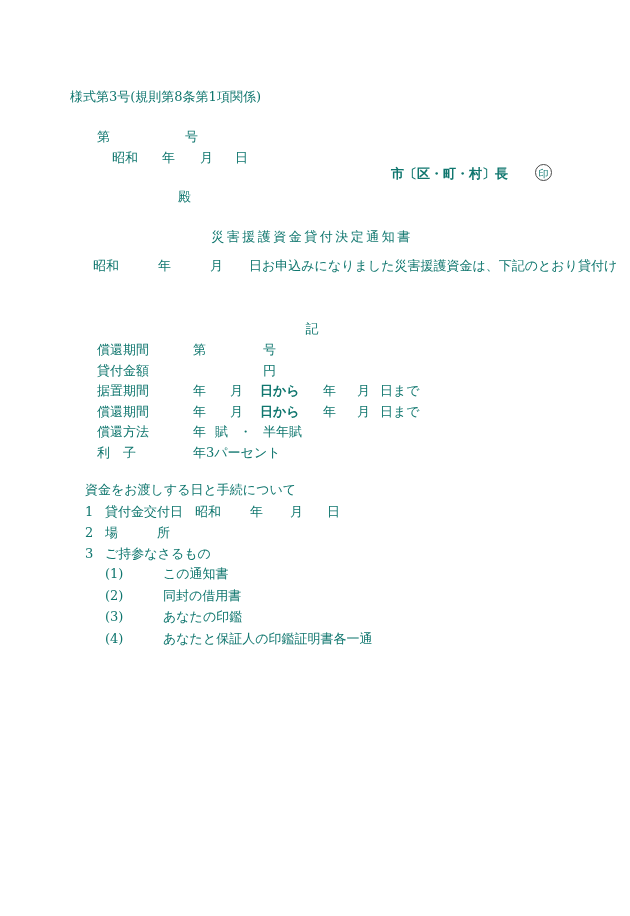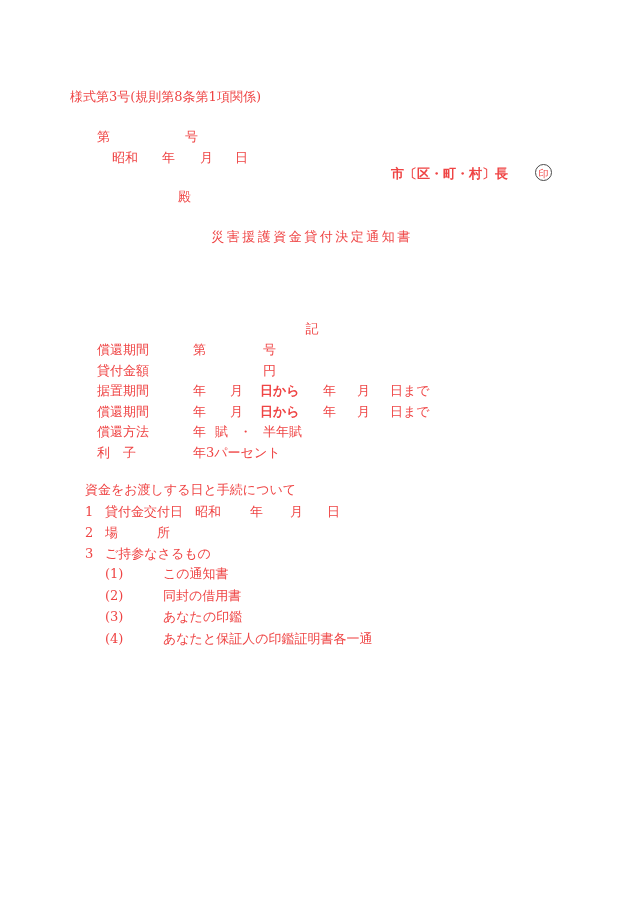--- a/index.html
+++ b/index.html
@@ -7,21 +7,21 @@
     padding: 0;
     background: #ffffff;
   }
   .page {
     position: relative;
     width: 630px;
     height: 916px;
     background: #ffffff;
     font-family: "DejaVu Serif", "Liberation Serif", serif;
     font-size: 13px;
-    color: #ef4444;
+    color: #0f766e;
     overflow: hidden;
   }
   .line {
     position: absolute;
     height: 18px;
     line-height: 18px;
     white-space: nowrap;
   }
   .row {
     position: absolute;
@@ -56,21 +56,21 @@
     text-align: center;
     box-sizing: border-box;
   }  .x85  { left: 85px; }
   .x97  { left: 97px; }  .x105 { left: 105px; } .x112 { left: 112px; }
   .x162 { left: 162px; } .x163 { left: 163px; }
   .x185 { left: 185px; } .x193 { left: 193px; } .x195 { left: 195px; }
   .x200 { left: 200px; } .x215 { left: 215px; } .x230 { left: 230px; }
   .x235 { left: 235px; } .x239 { left: 239px; } .x250 { left: 250px; }
   .x260 { left: 260px; font-weight: bold; } .x263 { left: 263px; } .x290 { left: 290px; }
   .x323 { left: 323px; } .x327 { left: 327px; } .x357 { left: 357px; }
-  .x390 { left: 390px; } .x395 { left: 391px; font-weight: bold; }
+  .x390 { left: 380px; } .x395 { left: 391px; font-weight: bold; }
 </style>
 </head>
 <body>
 
 <div class="page">
 
   <div class="line" style="left:70px; top:88px;">様式第3号(規則第8条第1項関係)</div>
 
   <div class="row" style="top:128px;">
     <span class="x97">第</span>
@@ -86,20 +86,21 @@
 
   <div class="row" style="top:165px;">
     <span class="x395">市〔区・町・村〕長</span>
   </div>
   <div class="seal">印</div>
 
   <div class="line" style="left:178px; top:188px;">殿</div>
 
   <div class="line centered doc-title" style="top:228px;">災害援護資金貸付決定通知書</div>
 
+  <div class="line" style="left:93px; top:257px;">昭和　　　年　　　月　　日お申込みになりました災害援護資金は、下記のとおり貸付け</div>
 
   <div class="line centered" style="top:320px;">記</div>
 
   <div class="row" style="top:341px;">
     <span class="x97">償還期間</span>
     <span class="x193">第</span>
     <span class="x263">号</span>
   </div>
 
   <div class="row" style="top:362px;">

